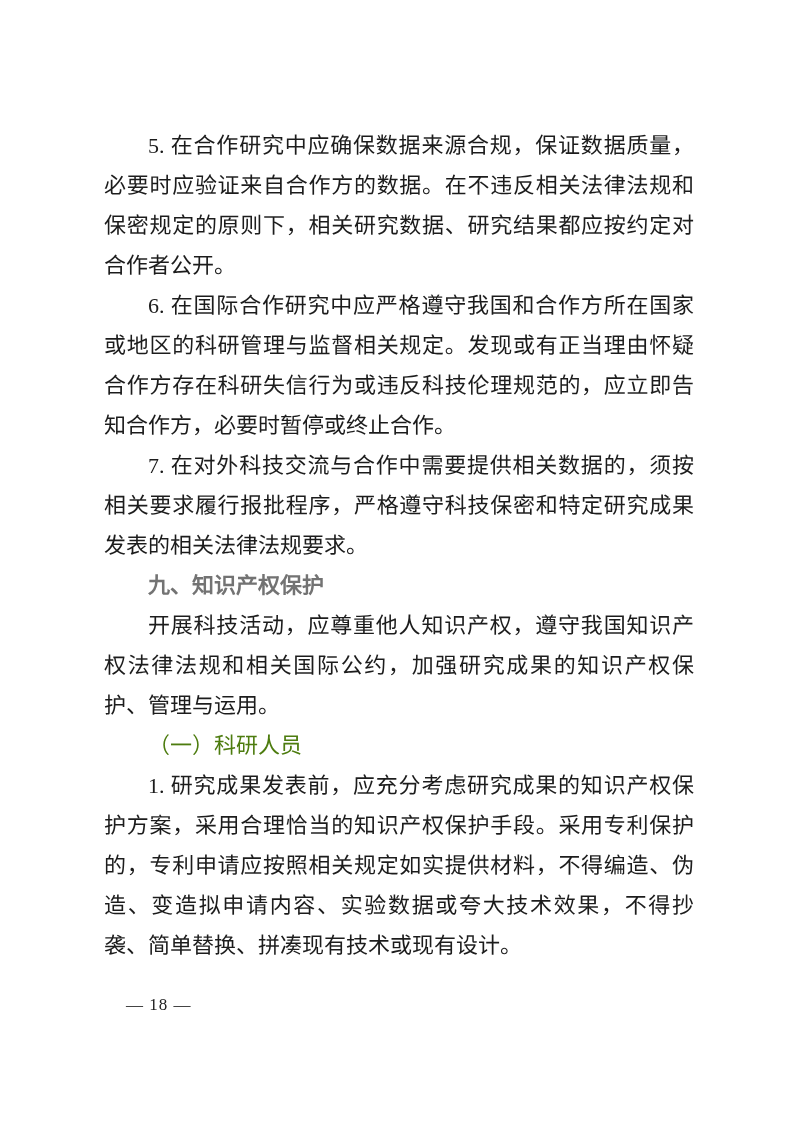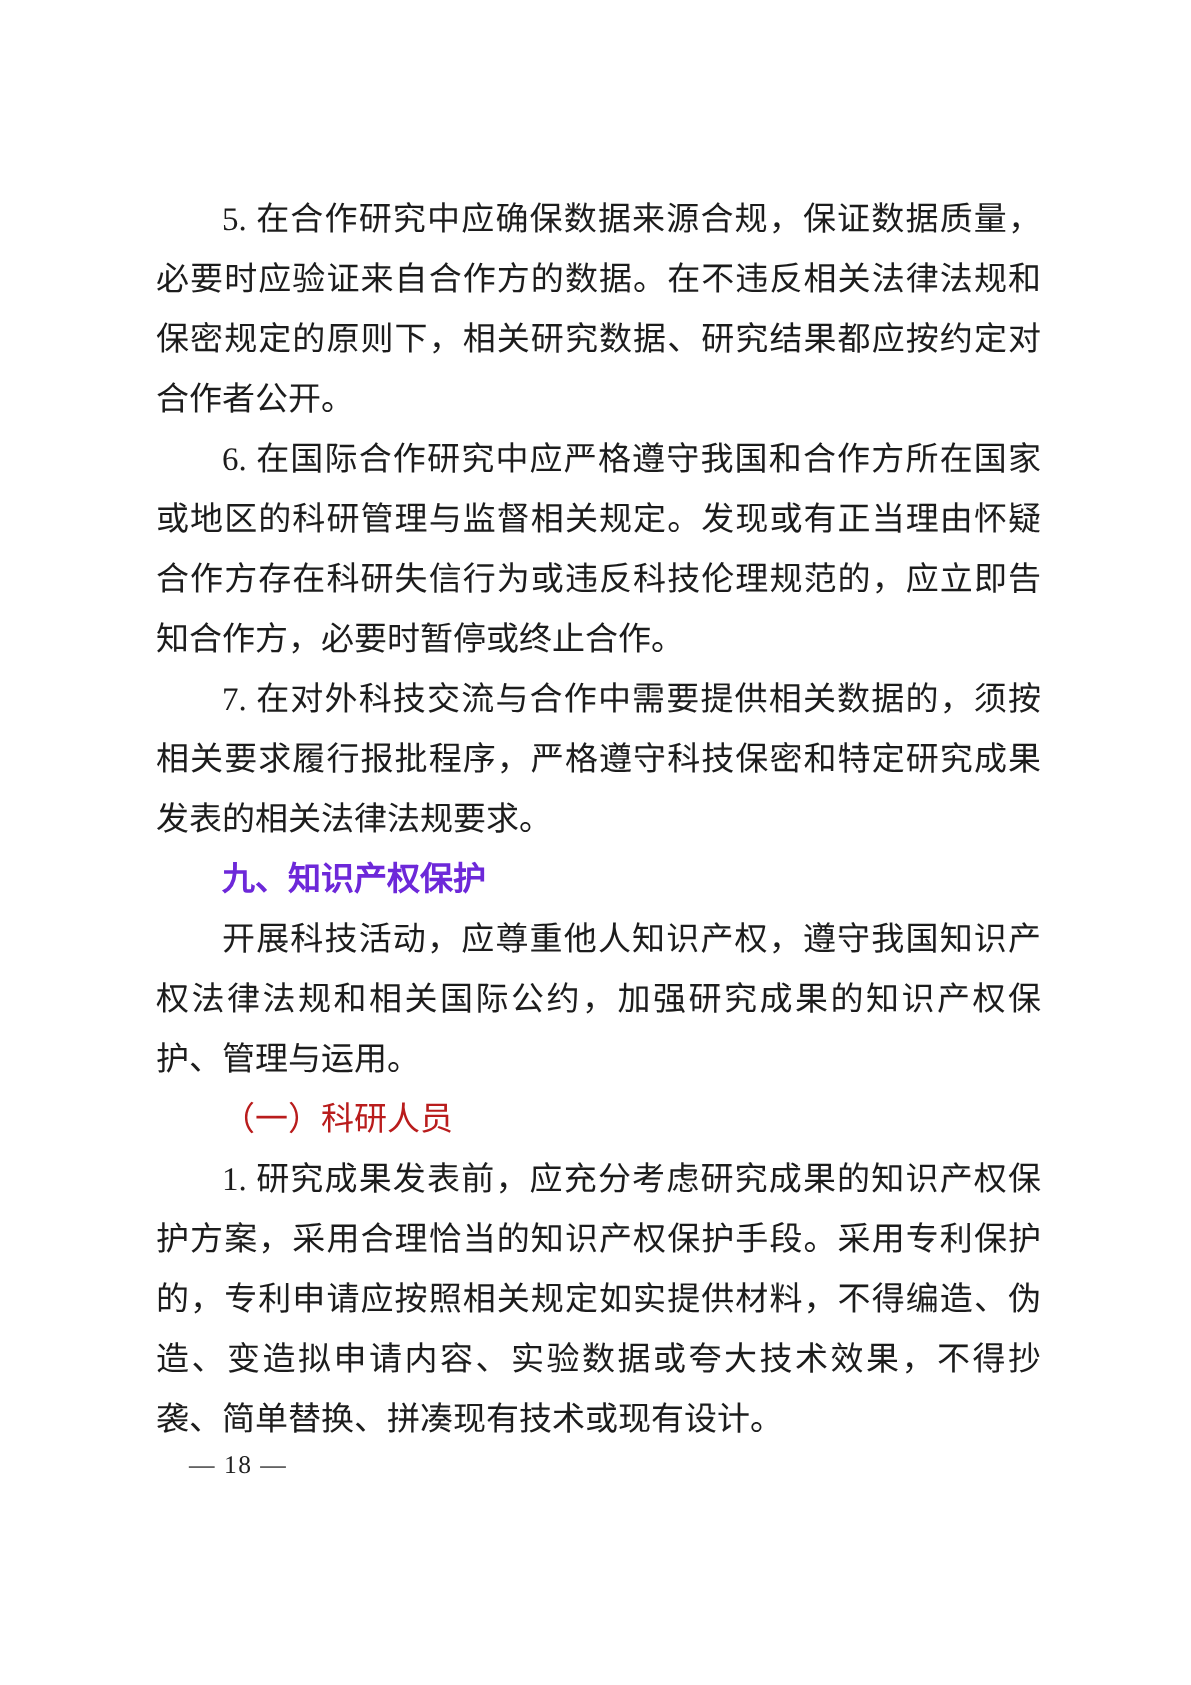--- a/index.html
+++ b/index.html
@@ -27,30 +27,30 @@
     text-justify: inter-ideograph;
   }
   .content p {
     margin: 0;
     padding: 0;
     text-indent: 2em;
   }
   .para-heading {
     font-family: "Liberation Sans", "DejaVu Sans", sans-serif;
     font-weight: bold;
-    color: #6d28d9;
+    color: #737373;
   }
   .para-subheading {
     font-family: Liberation Serif, serif;
-    color: #b91c1c;
+    color: #4d7c0f;
   }
   .page-footer {
     position: absolute;
     left: 126px;
-    top: 964px;
+    top: 992px;
     font-size: 17px;
     line-height: 26px;
     color: #222222;
     letter-spacing: 1px;
     font-family: "Liberation Serif", "DejaVu Serif", serif;
   }
 </style>
 </head>
 <body>
 

